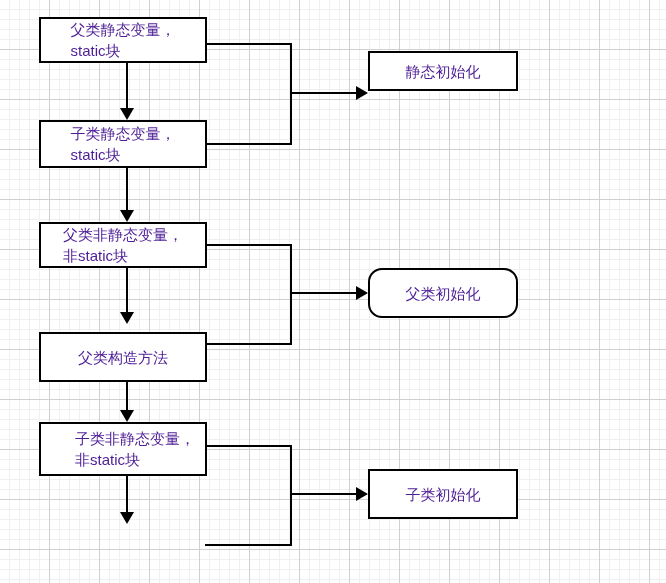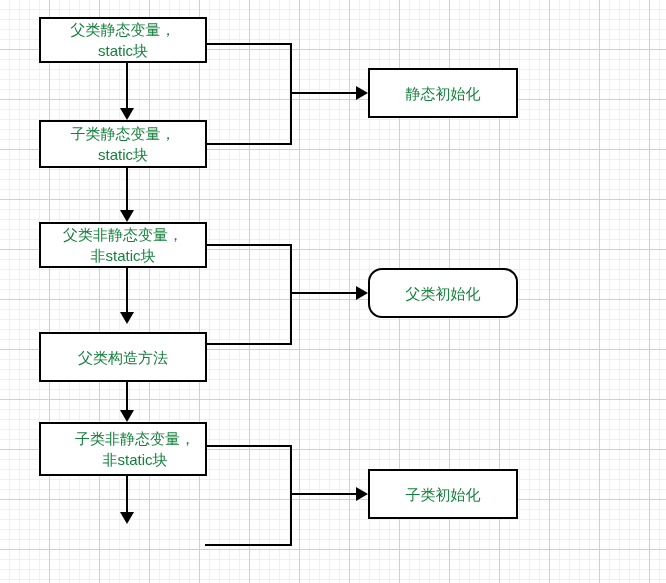--- a/index.html
+++ b/index.html
@@ -38,22 +38,21 @@
 
   
   .node {
     position: absolute;
     box-sizing: border-box;
     background: #ffffff;
     border: 2px solid #000000;
     display: flex;
     align-items: center;
     justify-content: center;
-    text-align: center;
-    color: #15803d;
+    color: #4c1d95;
     font-size: 15px;
     line-height: 21px;
     white-space: pre-line;
     z-index: 3;
   }
 
   
   .node.left  { left: 39px;  width: 168px; }
   
   .node.right { left: 368px; width: 150px; }
@@ -98,21 +97,21 @@
 
   <div class="node left" style="top:120px; height:48px;">子类静态变量，
 static块</div>
 
   <div class="hline" style="left:205px; top:43px; width:87px;"></div>
   <div class="hline" style="left:205px; top:143px; width:87px;"></div>
   <div class="vline" style="left:290px; top:43px; height:102px;"></div>
   <div class="hline" style="left:290px; top:92px; width:68px;"></div>
   <div class="arrow-right" style="left:356px; top:86px;"></div>
 
-  <div class="node right" style="top:68px; height:50px;">静态初始化</div>
+  <div class="node right" style="top:51px; height:40px;">静态初始化</div>
 
   <div class="vline" style="left:126px; top:166px; height:48px;"></div>
   <div class="arrow-down" style="left:120px; top:210px;"></div>
 
   <div class="node left" style="top:222px; height:46px;">父类非静态变量，
 非static块</div>
 
   <div class="vline" style="left:126px; top:268px; height:48px;"></div>
   <div class="arrow-down" style="left:120px; top:312px;"></div>
 

